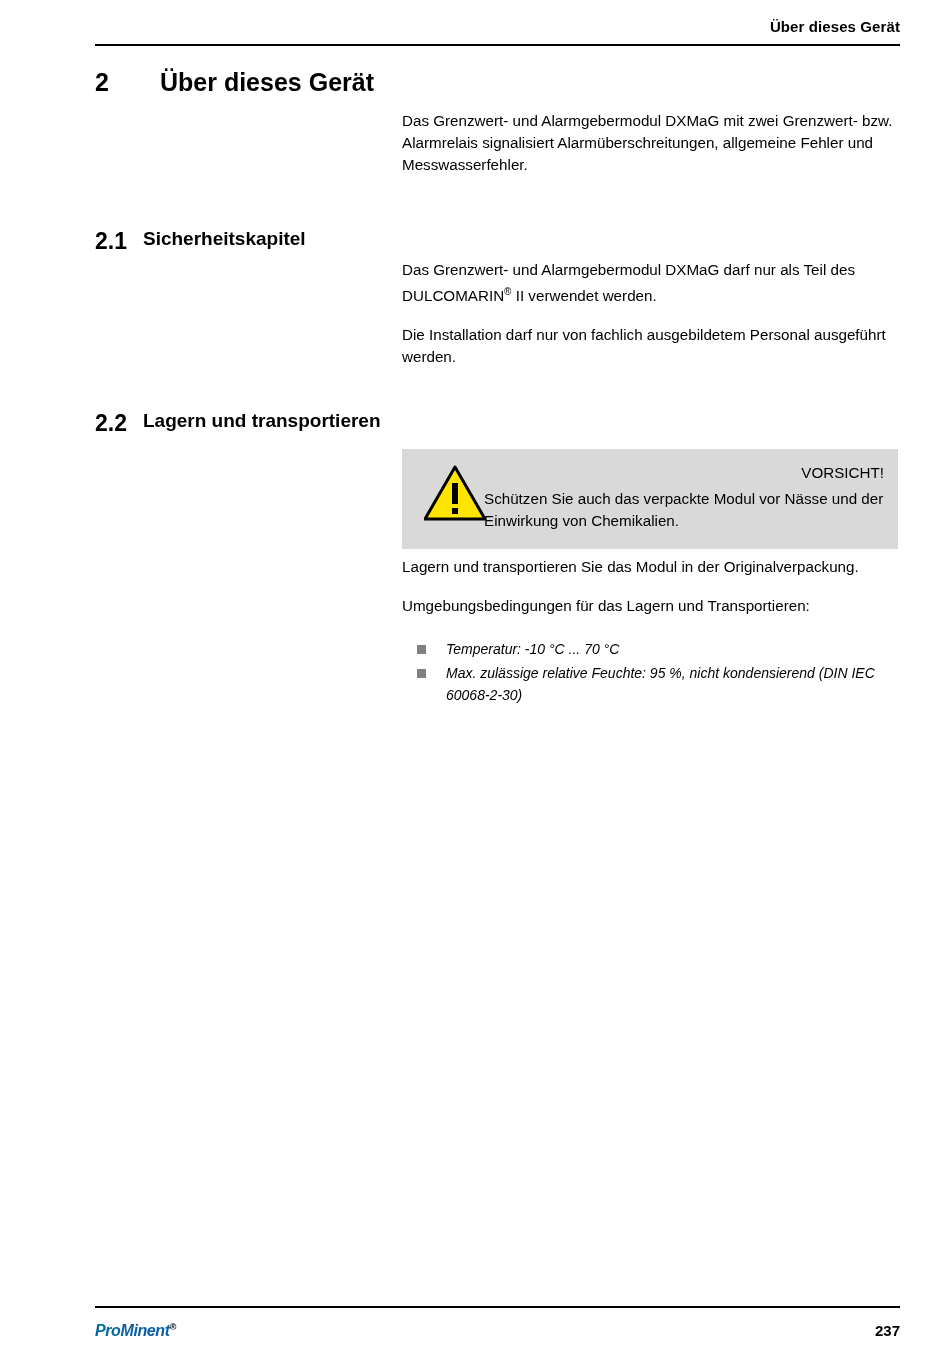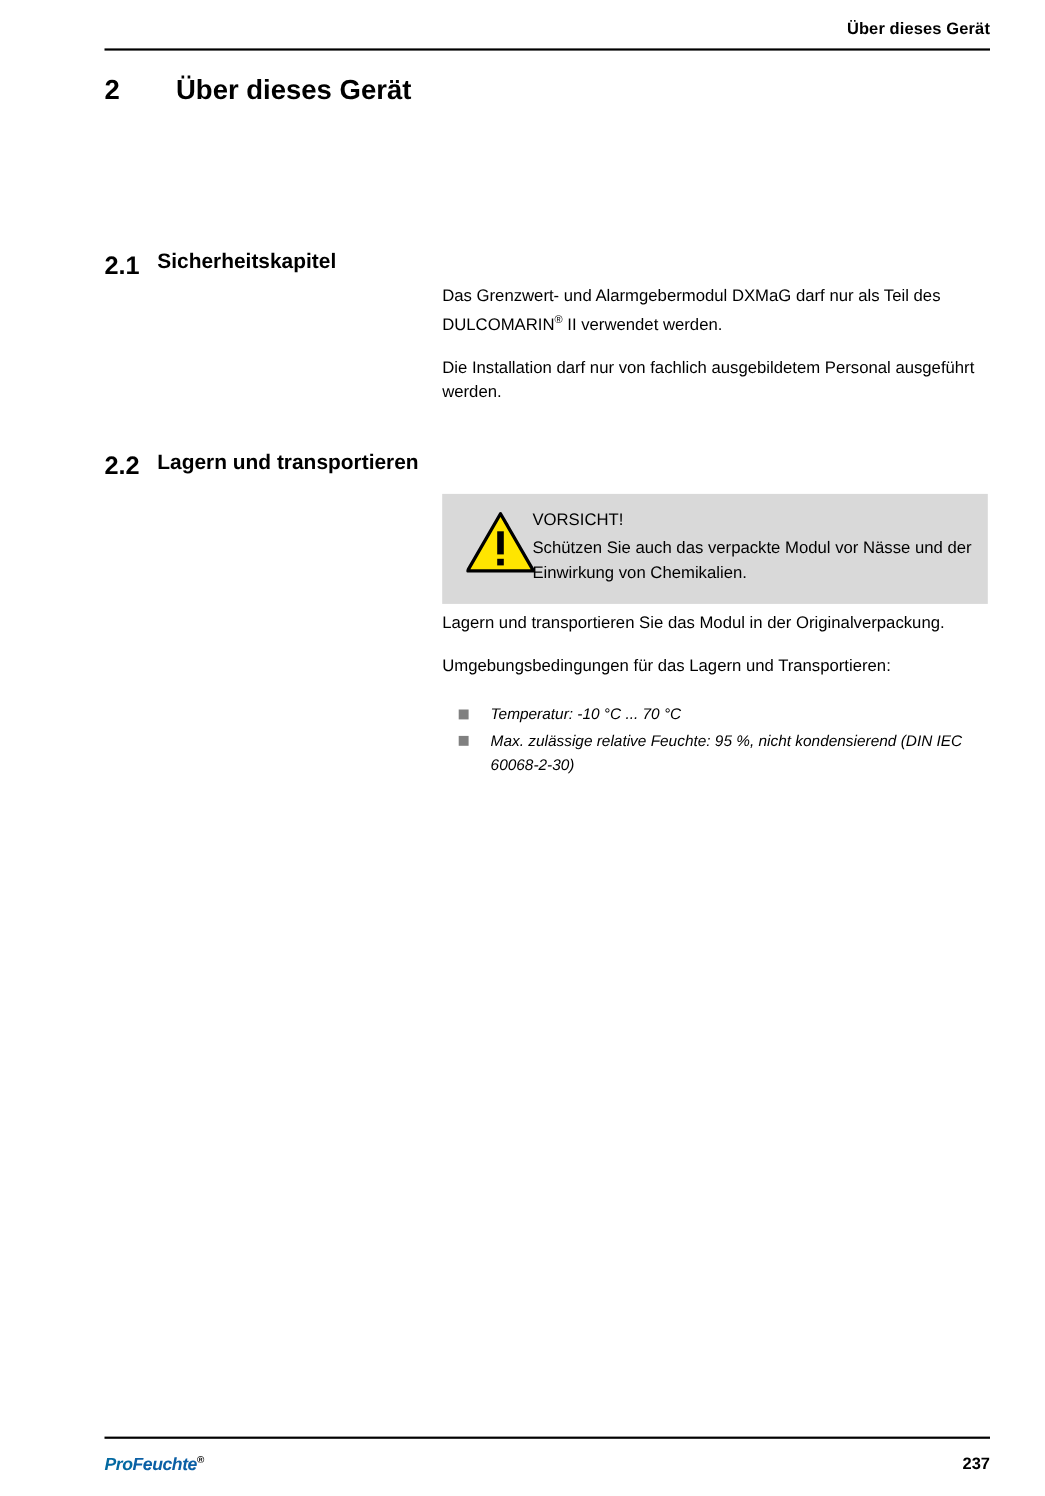--- a/index.html
+++ b/index.html
@@ -114,20 +114,21 @@
   .caution-text {
     position: absolute;
     left: 82px;
     top: 13px;
     width: 400px;
     font-size: 15.2px;
     line-height: 22px;
   }
   .caution-title {
     margin: 0 0 4px 0;
+    text-align: right;
   }
   .caution-body {
     margin: 0;
   }
 
   
   .bullets {
     position: absolute;
     left: 414px;
     top: 638px;
@@ -194,20 +195,23 @@
 <body>
 
 <div class="page">
 
   <div class="header">Über dieses Gerät</div>
   <div class="header-rule"></div>
 
   <div class="chapter-num">2</div>
   <div class="chapter-title">Über dieses Gerät</div>
 
+  <div class="body-col intro">
+    <p>Das Grenzwert- und Alarmgebermodul DXMaG mit zwei Grenzwert- bzw. Alarmrelais signalisiert Alarmüberschreitungen, allgemeine Fehler und Messwasserfehler.</p>
+  </div>
 
   <div class="sec-num sec1-num">2.1</div>
   <div class="sec-title sec1-title">Sicherheitskapitel</div>
 
   <div class="body-col sec1-body">
     <p><span>Das Grenzwert- und Alarmgebermodul DXMaG darf nur als Teil des DULCOMARIN</span><sup class="reg-mark">®</sup><span> II verwendet werden.</span></p>
     <p>Die Installation darf nur von fachlich ausgebildetem Personal ausgeführt werden.</p>
   </div>
 
   <div class="sec-num sec2-num">2.2</div>
@@ -235,16 +239,16 @@
       <span class="bullet-mark"></span>
       <span>Temperatur: -10 °C ... 70 °C</span>
     </div>
     <div class="bullet-row">
       <span class="bullet-mark"></span>
       <span>Max. zulässige relative Feuchte: 95 %, nicht kondensierend (DIN IEC 60068-2-30)</span>
     </div>
   </div>
 
   <div class="footer-rule"></div>
-  <div class="footer-logo"><span class="pro">Pro</span><span class="mid">Feuchte</span><span class="reg">®</span></div>
+  <div class="footer-logo"><span class="pro">Pro</span><span class="mid">Minent</span><span class="reg">®</span></div>
   <div class="page-num">237</div>
 
 </div>
 
 </body></html>

